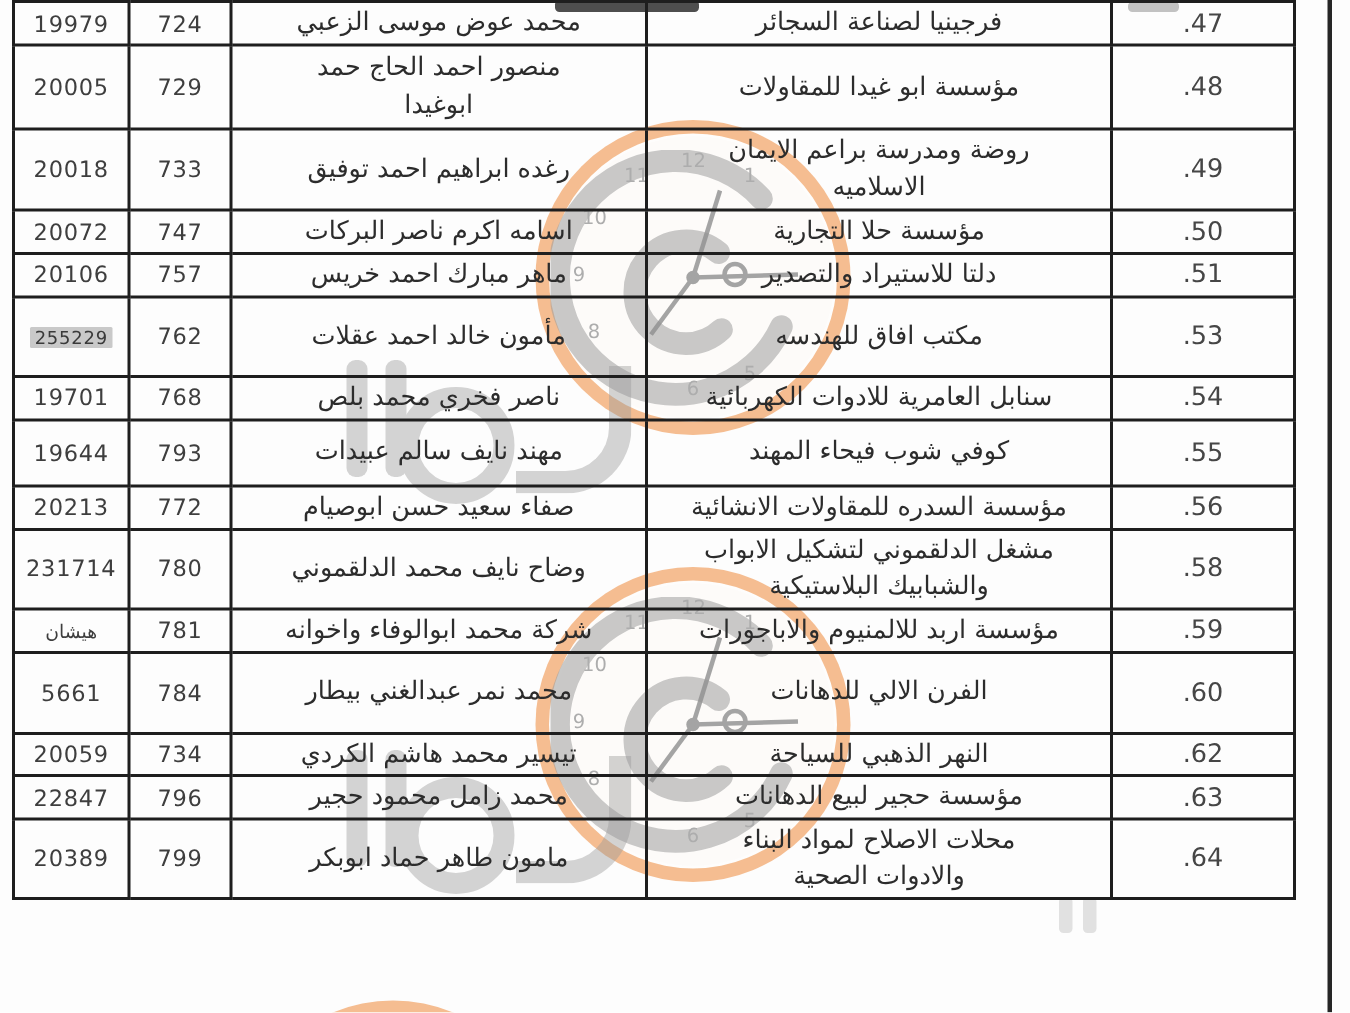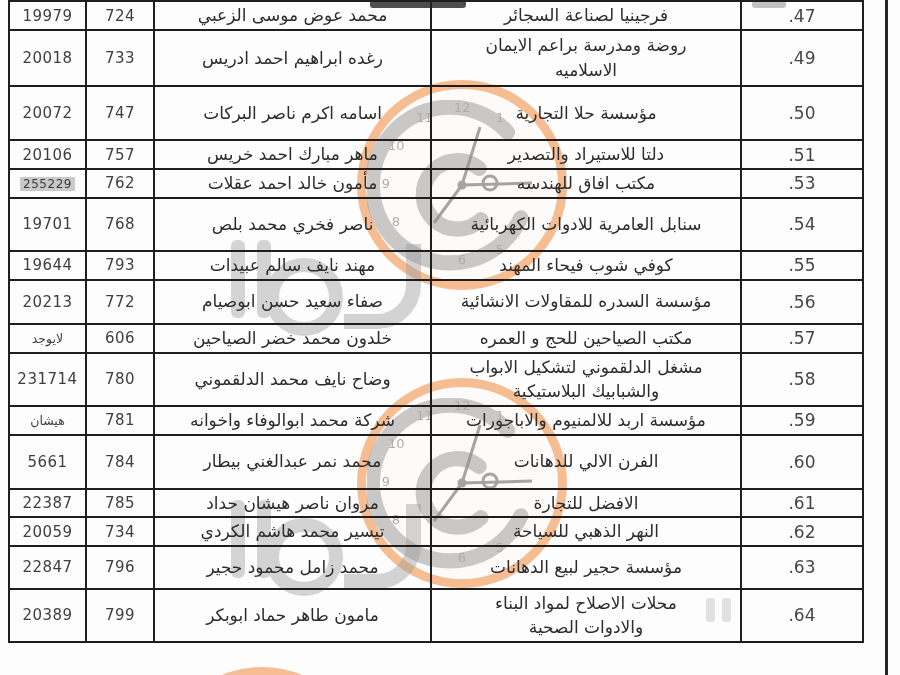--- a/index.html
+++ b/index.html
@@ -150,23 +150,31 @@
     </colgroup>
     <tbody>
         <tr>
           <td class="c-license">19979</td>
           <td class="c-serial">724</td>
           <td class="c-owner">محمد عوض موسى الزعبي</td>
           <td class="c-business">فرجينيا لصناعة السجائر</td>
           <td class="c-no">.47</td>
         </tr>
         <tr>
+          <td class="c-license">20005</td>
+          <td class="c-serial">729</td>
+          <td class="c-owner">منصور احمد الحاج حمد
+ابوغيدا</td>
+          <td class="c-business">مؤسسة ابو غيدا للمقاولات</td>
+          <td class="c-no">.48</td>
+        </tr>
+        <tr>
           <td class="c-license">20018</td>
           <td class="c-serial">733</td>
-          <td class="c-owner">رغده ابراهيم احمد ادريس</td>
+          <td class="c-owner">رغده ابراهيم احمد توفيق</td>
           <td class="c-business">روضة ومدرسة براعم الايمان
 الاسلاميه</td>
           <td class="c-no">.49</td>
         </tr>
         <tr>
           <td class="c-license">20072</td>
           <td class="c-serial">747</td>
           <td class="c-owner">اسامه اكرم ناصر البركات</td>
           <td class="c-business">مؤسسة حلا التجارية</td>
           <td class="c-no">.50</td>
@@ -198,27 +206,20 @@
           <td class="c-owner">مهند نايف سالم عبيدات</td>
           <td class="c-business">كوفي شوب فيحاء المهند</td>
           <td class="c-no">.55</td>
         </tr>
         <tr>
           <td class="c-license">20213</td>
           <td class="c-serial">772</td>
           <td class="c-owner">صفاء سعيد حسن ابوصيام</td>
           <td class="c-business">مؤسسة السدره للمقاولات الانشائية</td>
           <td class="c-no">.56</td>
-        </tr>
-        <tr>
-          <td class="c-license"><span class="lic-ar">لايوجد</span></td>
-          <td class="c-serial">606</td>
-          <td class="c-owner">خلدون محمد خضر الصياحين</td>
-          <td class="c-business">مكتب الصياحين للحج و العمره</td>
-          <td class="c-no">.57</td>
         </tr>
         <tr>
           <td class="c-license">231714</td>
           <td class="c-serial">780</td>
           <td class="c-owner">وضاح نايف محمد الدلقموني</td>
           <td class="c-business">مشغل الدلقموني لتشكيل الابواب
 والشبابيك البلاستيكية</td>
           <td class="c-no">.58</td>
         </tr>
         <tr>
@@ -229,27 +230,20 @@
           <td class="c-no">.59</td>
         </tr>
         <tr>
           <td class="c-license">5661</td>
           <td class="c-serial">784</td>
           <td class="c-owner">محمد نمر عبدالغني بيطار</td>
           <td class="c-business">الفرن الالي للدهانات</td>
           <td class="c-no">.60</td>
         </tr>
         <tr>
-          <td class="c-license">22387</td>
-          <td class="c-serial">785</td>
-          <td class="c-owner">مروان ناصر هيشان حداد</td>
-          <td class="c-business">الافضل للتجارة</td>
-          <td class="c-no">.61</td>
-        </tr>
-        <tr>
           <td class="c-license">20059</td>
           <td class="c-serial">734</td>
           <td class="c-owner">تيسير محمد هاشم الكردي</td>
           <td class="c-business">النهر الذهبي للسياحة</td>
           <td class="c-no">.62</td>
         </tr>
         <tr>
           <td class="c-license">22847</td>
           <td class="c-serial">796</td>
           <td class="c-owner">محمد زامل محمود حجير</td>

